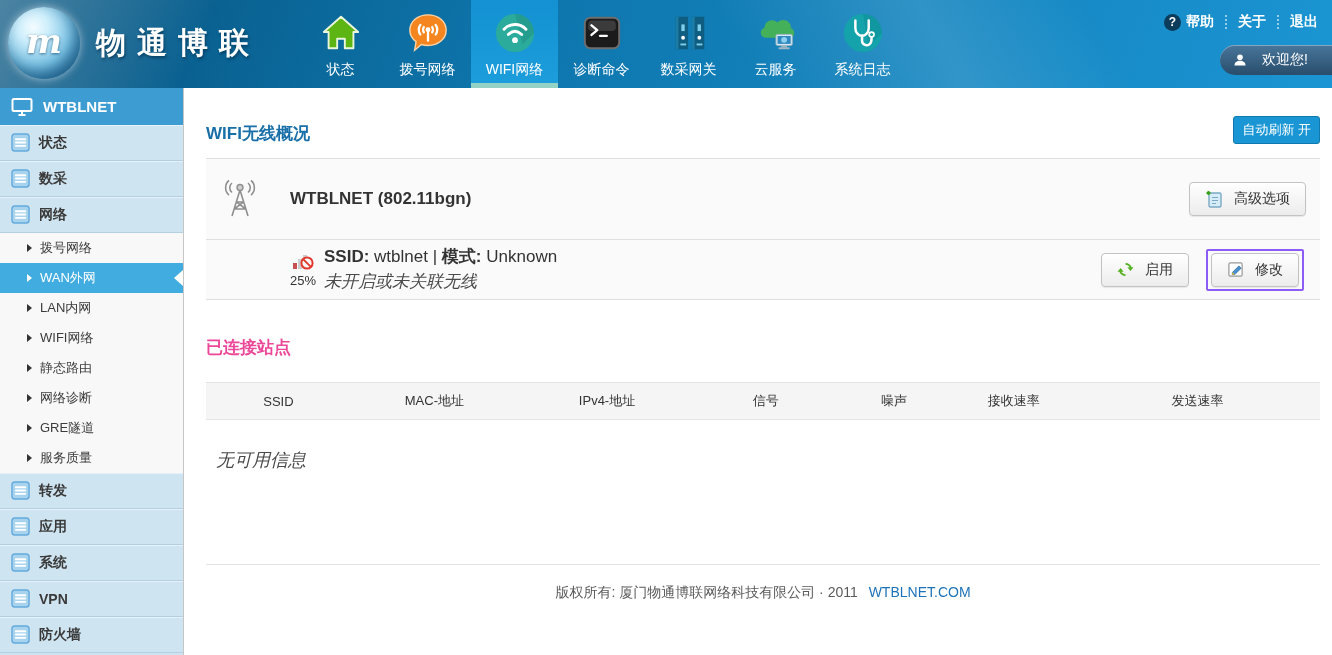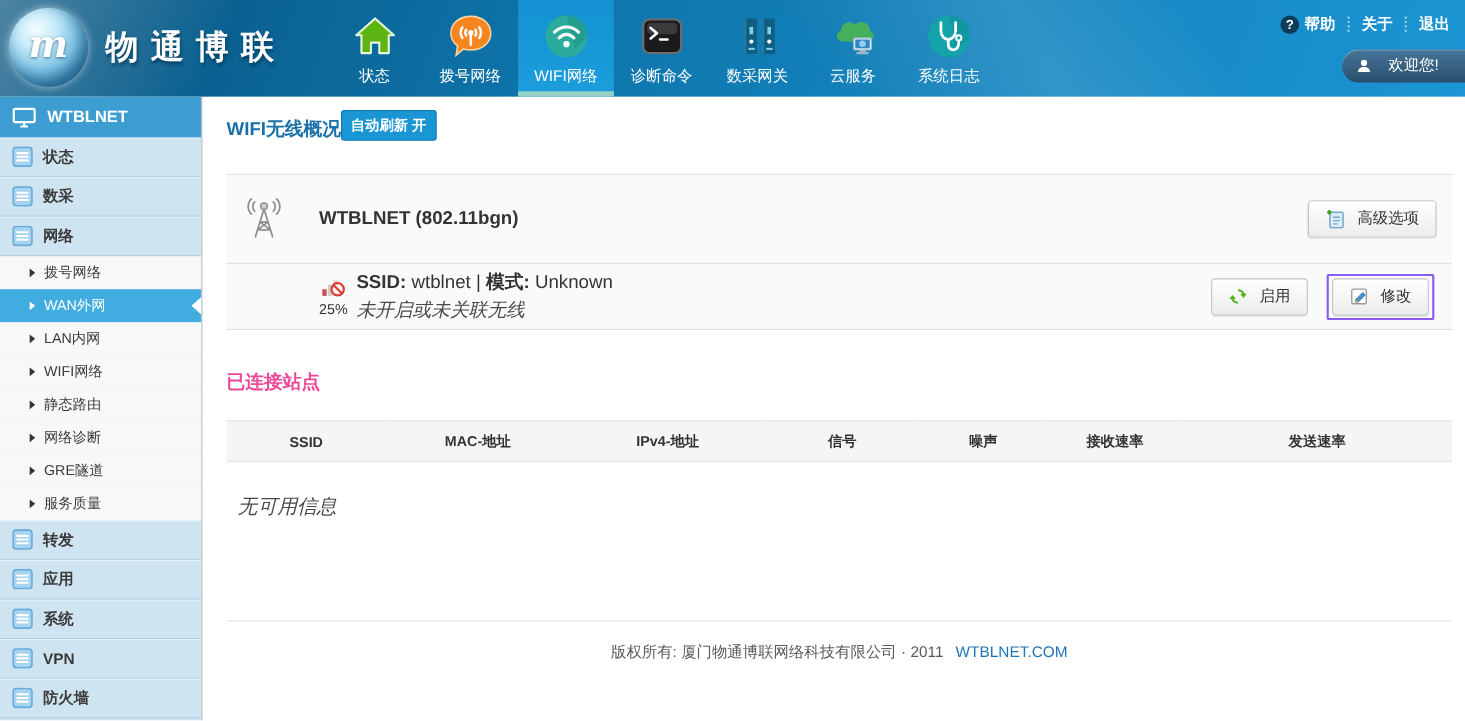--- a/index.html
+++ b/index.html
@@ -49,23 +49,23 @@
     font-size:13px; color:#3c3c3c; cursor:pointer; position:relative; }
   .side-sub.active { background:#41ace0; color:#fff; }
   .tri { width:0; height:0; border-left:5px solid #333; border-top:4px solid transparent; border-bottom:4px solid transparent; }
   .side-sub.active .tri { border-left-color:#fff; }
   .side-sub.active::after { content:""; position:absolute; right:0; top:50%; margin-top:-8px;
     border-top:8px solid transparent; border-bottom:8px solid transparent; border-right:9px solid #fff; }
   .list-ic { width:19px; height:19px; flex:0 0 auto; }
 
   
   .main { position:absolute; top:88px; left:185px; right:0; bottom:0; background:#fff; padding:0 12px 0 21px; }
-  .title-row { height:70px; display:flex; align-items:flex-start; padding-top:12px; }
+  .title-row { height:70px; display:flex; justify-content:space-between; align-items:flex-start; padding-top:28px; }
   .page-title { font-size:17px; font-weight:700; color:#196fa8; margin-top:6px; }
-  .auto-refresh { background:#1a96d5; color:#fff; font-size:13px; font-weight:700; padding:4px 8px;
+  .auto-refresh { background:#1a96d5; color:#fff; font-size:13px; font-weight:400; padding:4px 8px;
     border-radius:3px; border:1px solid #0f7ab2; cursor:pointer; white-space:nowrap; }
 
   .panel { border-top:1px solid #e0e0e0; border-bottom:1px solid #e0e0e0; background:#fafafa; }
   .panel-head { display:flex; align-items:center; padding:0 14px; height:81px; border-bottom:1px solid #e0e0e0; }
   .antenna { width:40px; height:42px; flex:0 0 auto; }
   .panel-title { margin-left:30px; font-size:17px; font-weight:700; color:#333; }
   .btn { display:inline-flex; align-items:center; gap:11px; background:linear-gradient(180deg,#ffffff,#ececec);
     border:1px solid #c3c3c3; border-radius:4px; padding:7px 15px; font-size:14px; color:#333; cursor:pointer;
     box-shadow:0 1px 1px rgba(0,0,0,.08); font-family:inherit; }
   .adv-btn { margin-left:auto; }
@@ -73,21 +73,21 @@
   .signal { display:flex; flex-direction:column; align-items:center; margin-left:62px; width:42px; }
   .signal-pct { font-size:13px; color:#333; margin-top:3px; }
   .wifi-info { font-size:17px; color:#333; line-height:1.1; }
   .wifi-line2 { font-style:italic; color:#4a4a4a; margin-top:6px; }
   .row-buttons { margin-left:auto; display:flex; align-items:center; gap:17px; padding-right:2px; }
   .red-highlight { border:2px solid #8b5cf6; border-radius:2px; padding:2px 3px; display:inline-flex; }
 
   .stations-title { margin-top:36px; font-size:17px; font-weight:700; color:#ec4899; }
   table.stations { width:100%; border-collapse:collapse; margin-top:23px; }
   table.stations th { background:#f5f5f5; border-top:1px solid #e3e3e3; border-bottom:1px solid #e3e3e3;
-    padding:9px 4px; font-size:13px; color:#333; text-align:center; font-weight:700; }
+    padding:9px 4px; font-size:13px; color:#333; text-align:center; font-weight:400; }
   .empty { font-style:italic; font-size:18px; color:#4a4a4a; margin:28px 0 0 10px; }
   .bottom-rule { border:none; border-top:1px solid #e2e2e2; margin:92px 0 0; }
   .footer { text-align:center; font-size:14px; color:#5a5a5a; margin-top:19px; }
   .footer-link { color:#1e73b8; text-decoration:none; margin-left:7px; cursor:pointer; }
 </style>
 </head>
 <body>
 
 <div class="screen">
 

